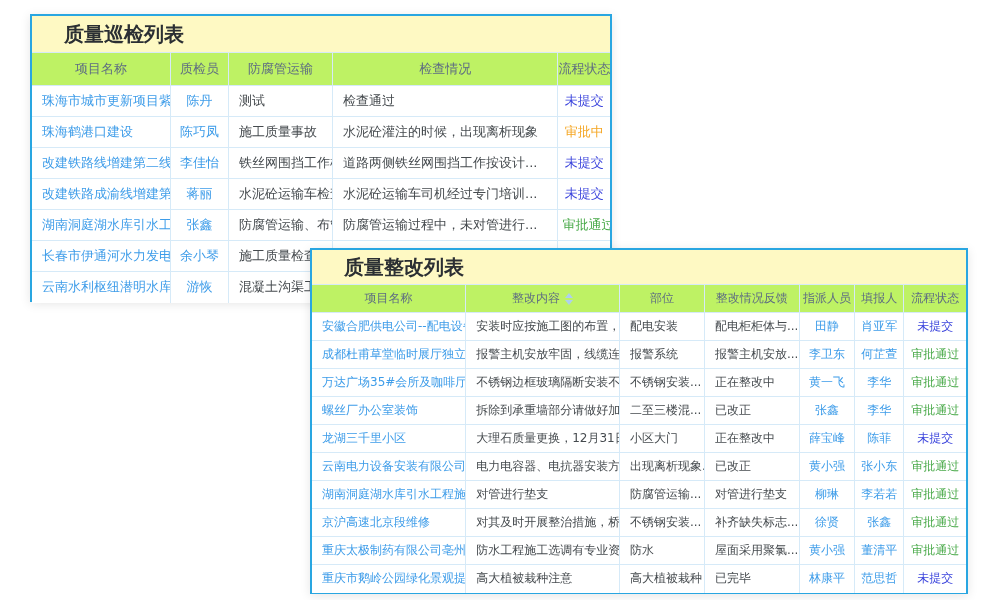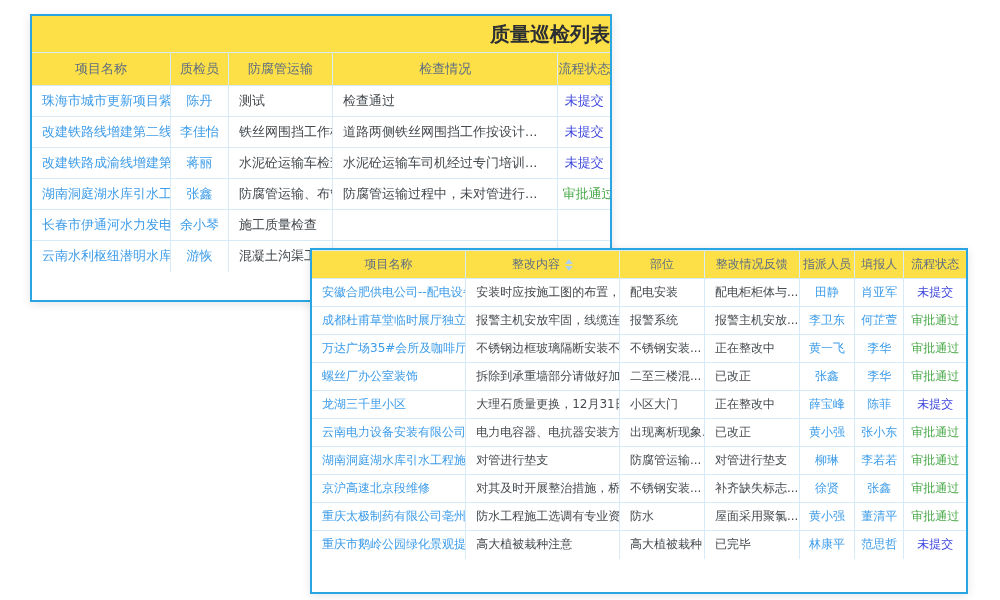--- a/index.html
+++ b/index.html
@@ -2,29 +2,29 @@
 <html><head>
 <meta charset="utf-8">
 <style>
   * { margin:0; padding:0; box-sizing:border-box; }
   html,body { width:1000px; height:600px; background:#ffffff; overflow:hidden;
     font-family:"DejaVu Sans","Liberation Sans",sans-serif; }
   .panel { position:absolute; background:#ffffff; border:2px solid #29a6e1;
     box-shadow:0 2px 10px rgba(0,0,0,0.10); }
   #panel-inspection { left:30px; top:14px; width:582px; height:288px; }
   #panel-rectification { left:310px; top:248px; width:658px; height:346px; }
-  .panel-title { text-align:right; font-weight:bold; color:#2b2f33; background:#fde047;padding-left:32px; }
+  .panel-title { text-align:left; font-weight:bold; color:#2b2f33; background:#fef9c3;padding-left:32px; }
   #panel-inspection .panel-title { height:36px; line-height:36px; font-size:20px; }
   #panel-rectification .panel-title { height:34px; line-height:34px; font-size:20px; }
   table { width:100%; border-collapse:collapse; table-layout:fixed; }
   th, td { border-right:1px solid #d6eaf8; border-bottom:1px solid #d6eaf8;
     overflow:hidden; white-space:nowrap; text-overflow:clip; }
   th:last-child, td:last-child { border-right:none;margin-top:36px; }
   tbody tr:last-child td { border-bottom:none; }
-  thead th { background:#fde047; color:#5e6d82; font-weight:normal;
+  thead th { background:#bef264; color:#5e6d82; font-weight:normal;
     text-align:center; border-top:1px solid #d6eaf8; }
   #panel-inspection th { height:33px; font-size:13px; }
   #panel-inspection td { height:31px; font-size:13px; }
   #panel-rectification th { height:28px; font-size:12px; }
   #panel-rectification td { height:28px; font-size:12px; }
   td { color:#454a4e; background:#ffffff; }
   td.left { text-align:left; padding:0 8px 0 10px; }
   td.center, td.status { text-align:center; padding:0 4px; }
   td.link { color:#3d9ce9; text-align:left; padding:0 8px 0 10px; }
   td.link.center-link { text-align:center; padding:0 4px; }
@@ -60,20 +60,27 @@
       </thead>
     <tbody>
         <tr>
           <td class="link">珠海市城市更新项目紫...</td>
           <td class="link center-link">陈丹</td>
           <td class="left">测试</td>
           <td class="left">检查通过</td>
           <td class="status" style="color: rgb(62, 71, 221);">未提交</td>
         </tr>
         <tr>
+          <td class="link">珠海鹤港口建设</td>
+          <td class="link center-link">陈巧凤</td>
+          <td class="left">施工质量事故</td>
+          <td class="left">水泥砼灌注的时候，出现离析现象</td>
+          <td class="status" style="color: rgb(245, 166, 35);">审批中</td>
+        </tr>
+        <tr>
           <td class="link">改建铁路线增建第二线...</td>
           <td class="link center-link">李佳怡</td>
           <td class="left">铁丝网围挡工作检查</td>
           <td class="left">道路两侧铁丝网围挡工作按设计...</td>
           <td class="status" style="color: rgb(62, 71, 221);">未提交</td>
         </tr>
         <tr>
           <td class="link">改建铁路成渝线增建第...</td>
           <td class="link center-link">蒋丽</td>
           <td class="left">水泥砼运输车检查</td>
@@ -99,20 +106,21 @@
           <td class="link center-link">游恢</td>
           <td class="left">混凝土沟渠工</td>
           <td class="left"></td>
           <td class="status"></td>
         </tr>
       </tbody>
   </table>
 </div>
 
 <div class="panel" id="panel-rectification">
+  <div class="panel-title">质量整改列表</div>
   <table>
     <colgroup>
       <col style="width:23.5%">
         <col style="width:23.5%">
         <col style="width:13%">
       <col style="width:14.5%">
         <col style="width:8.5%">
         <col style="width:7.5%">
       <col style="width:9.5%">
     </colgroup>

